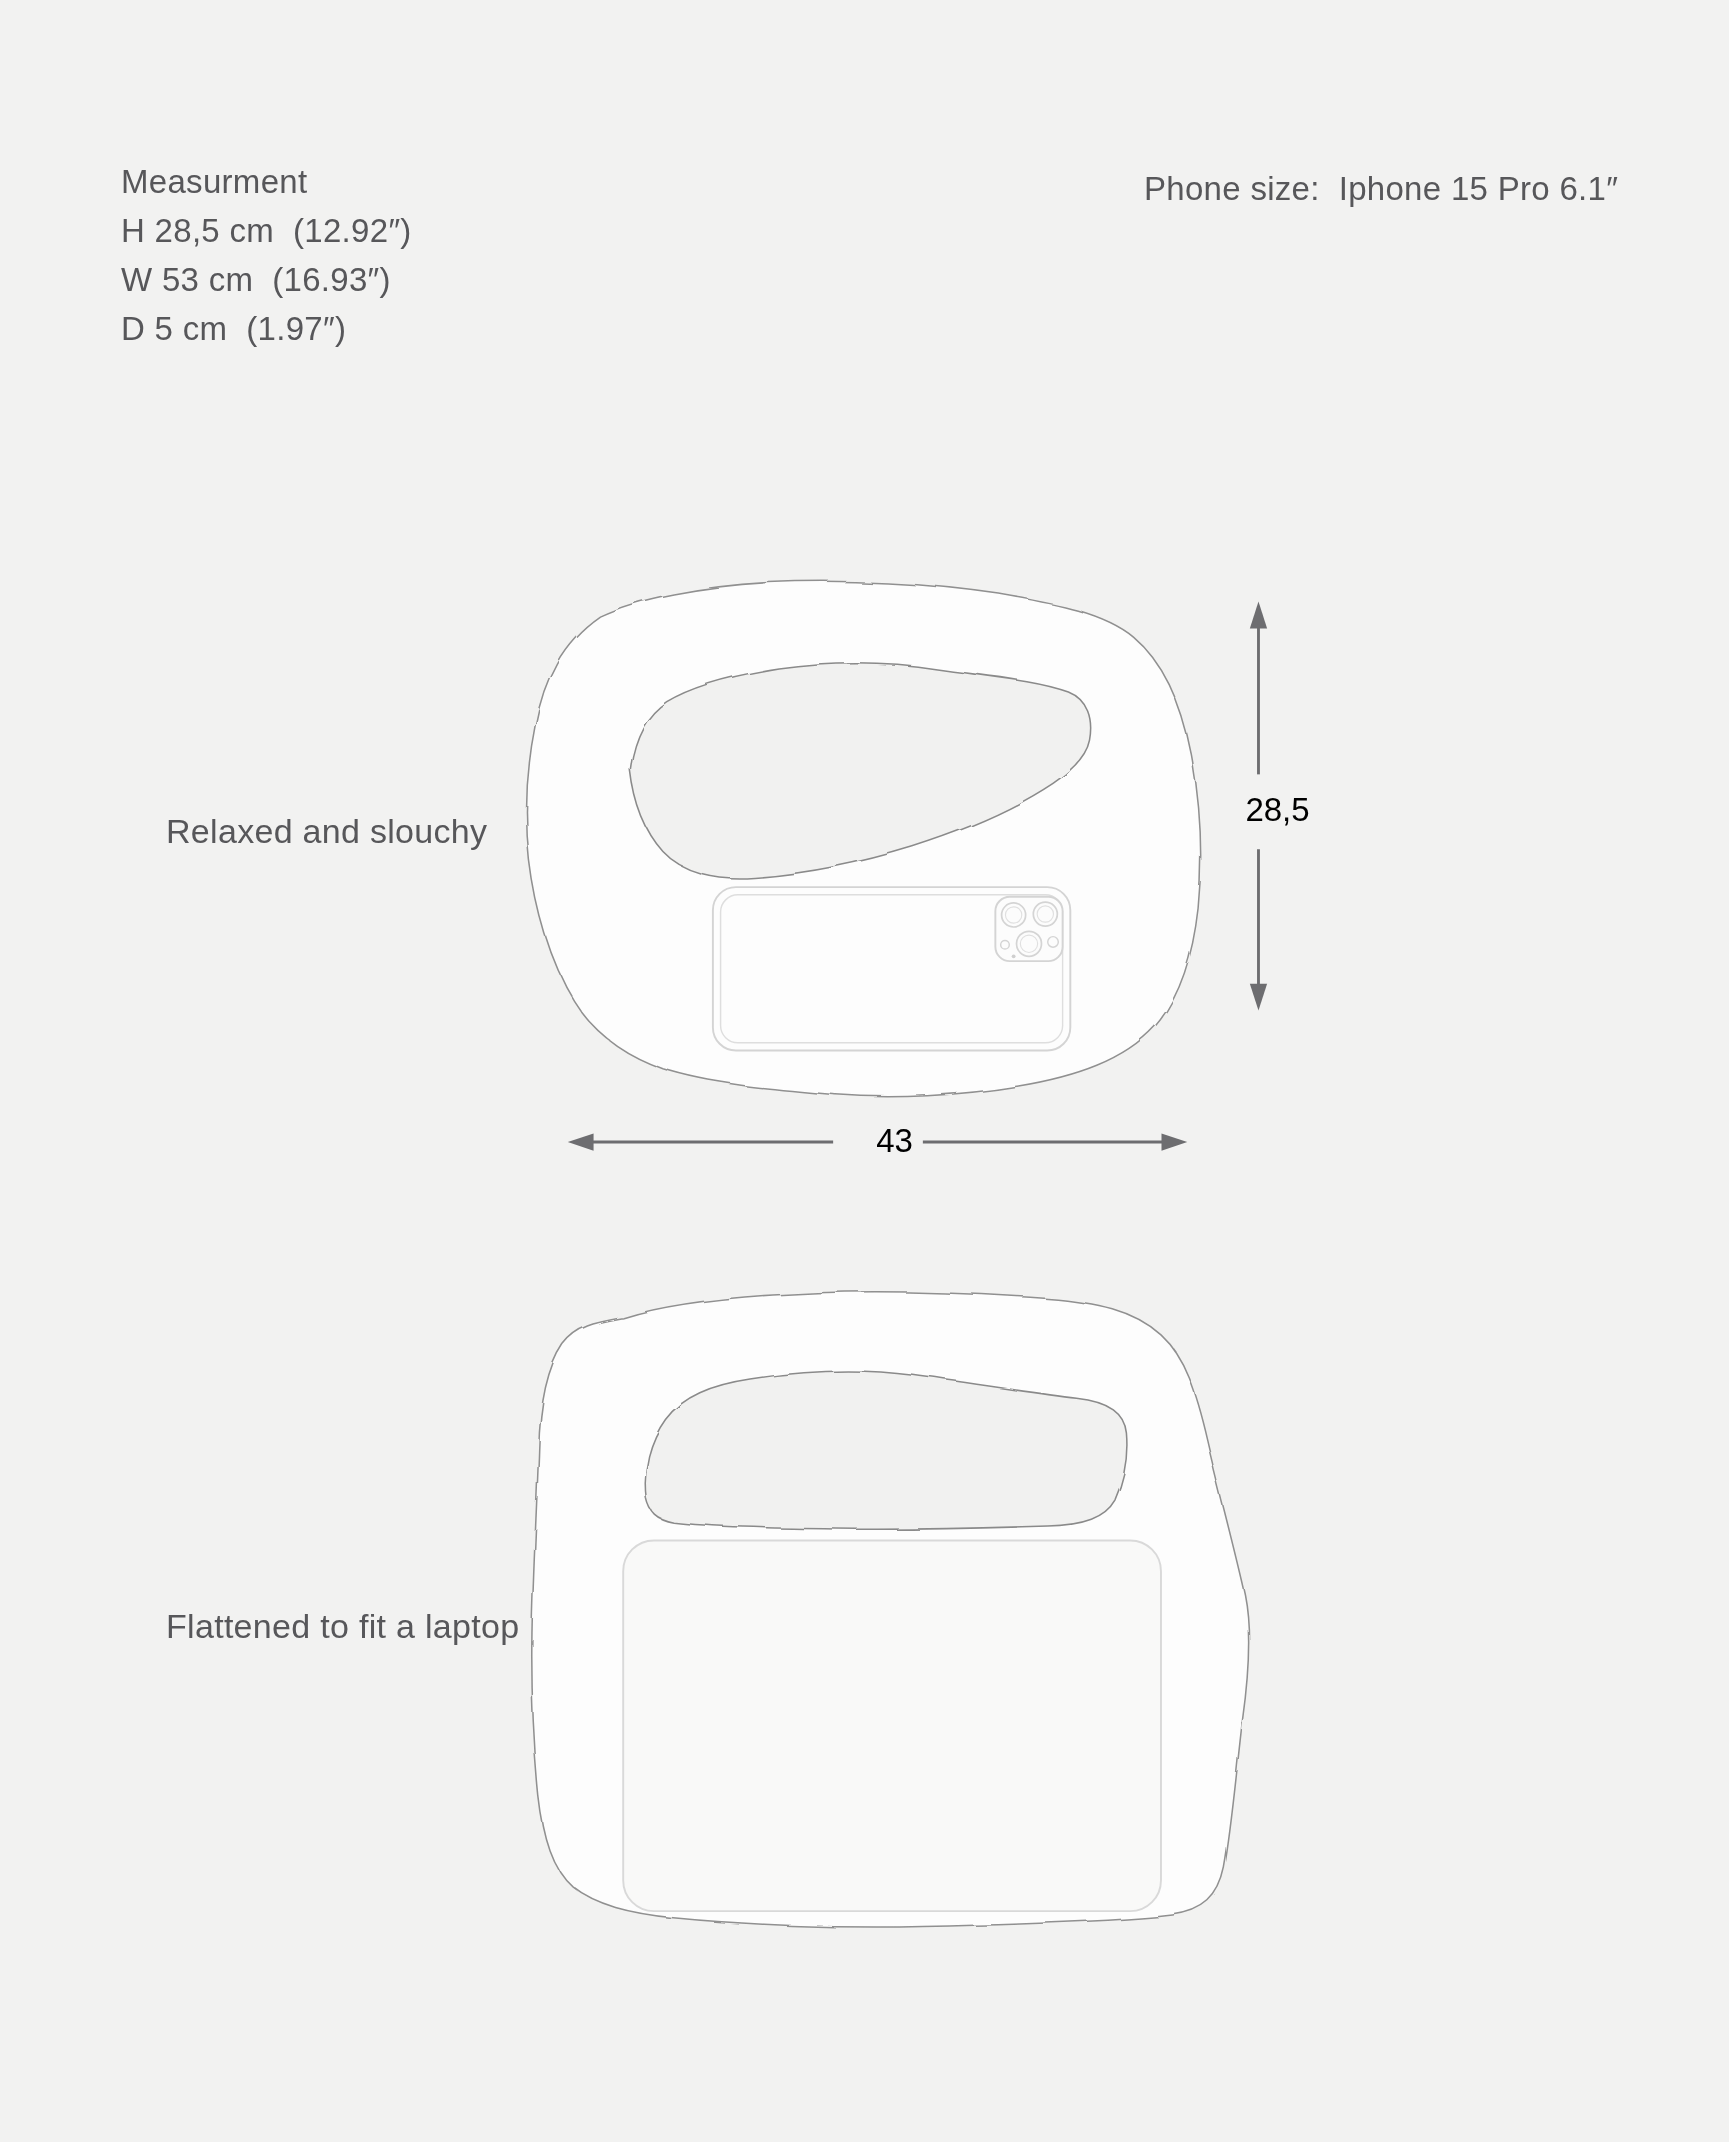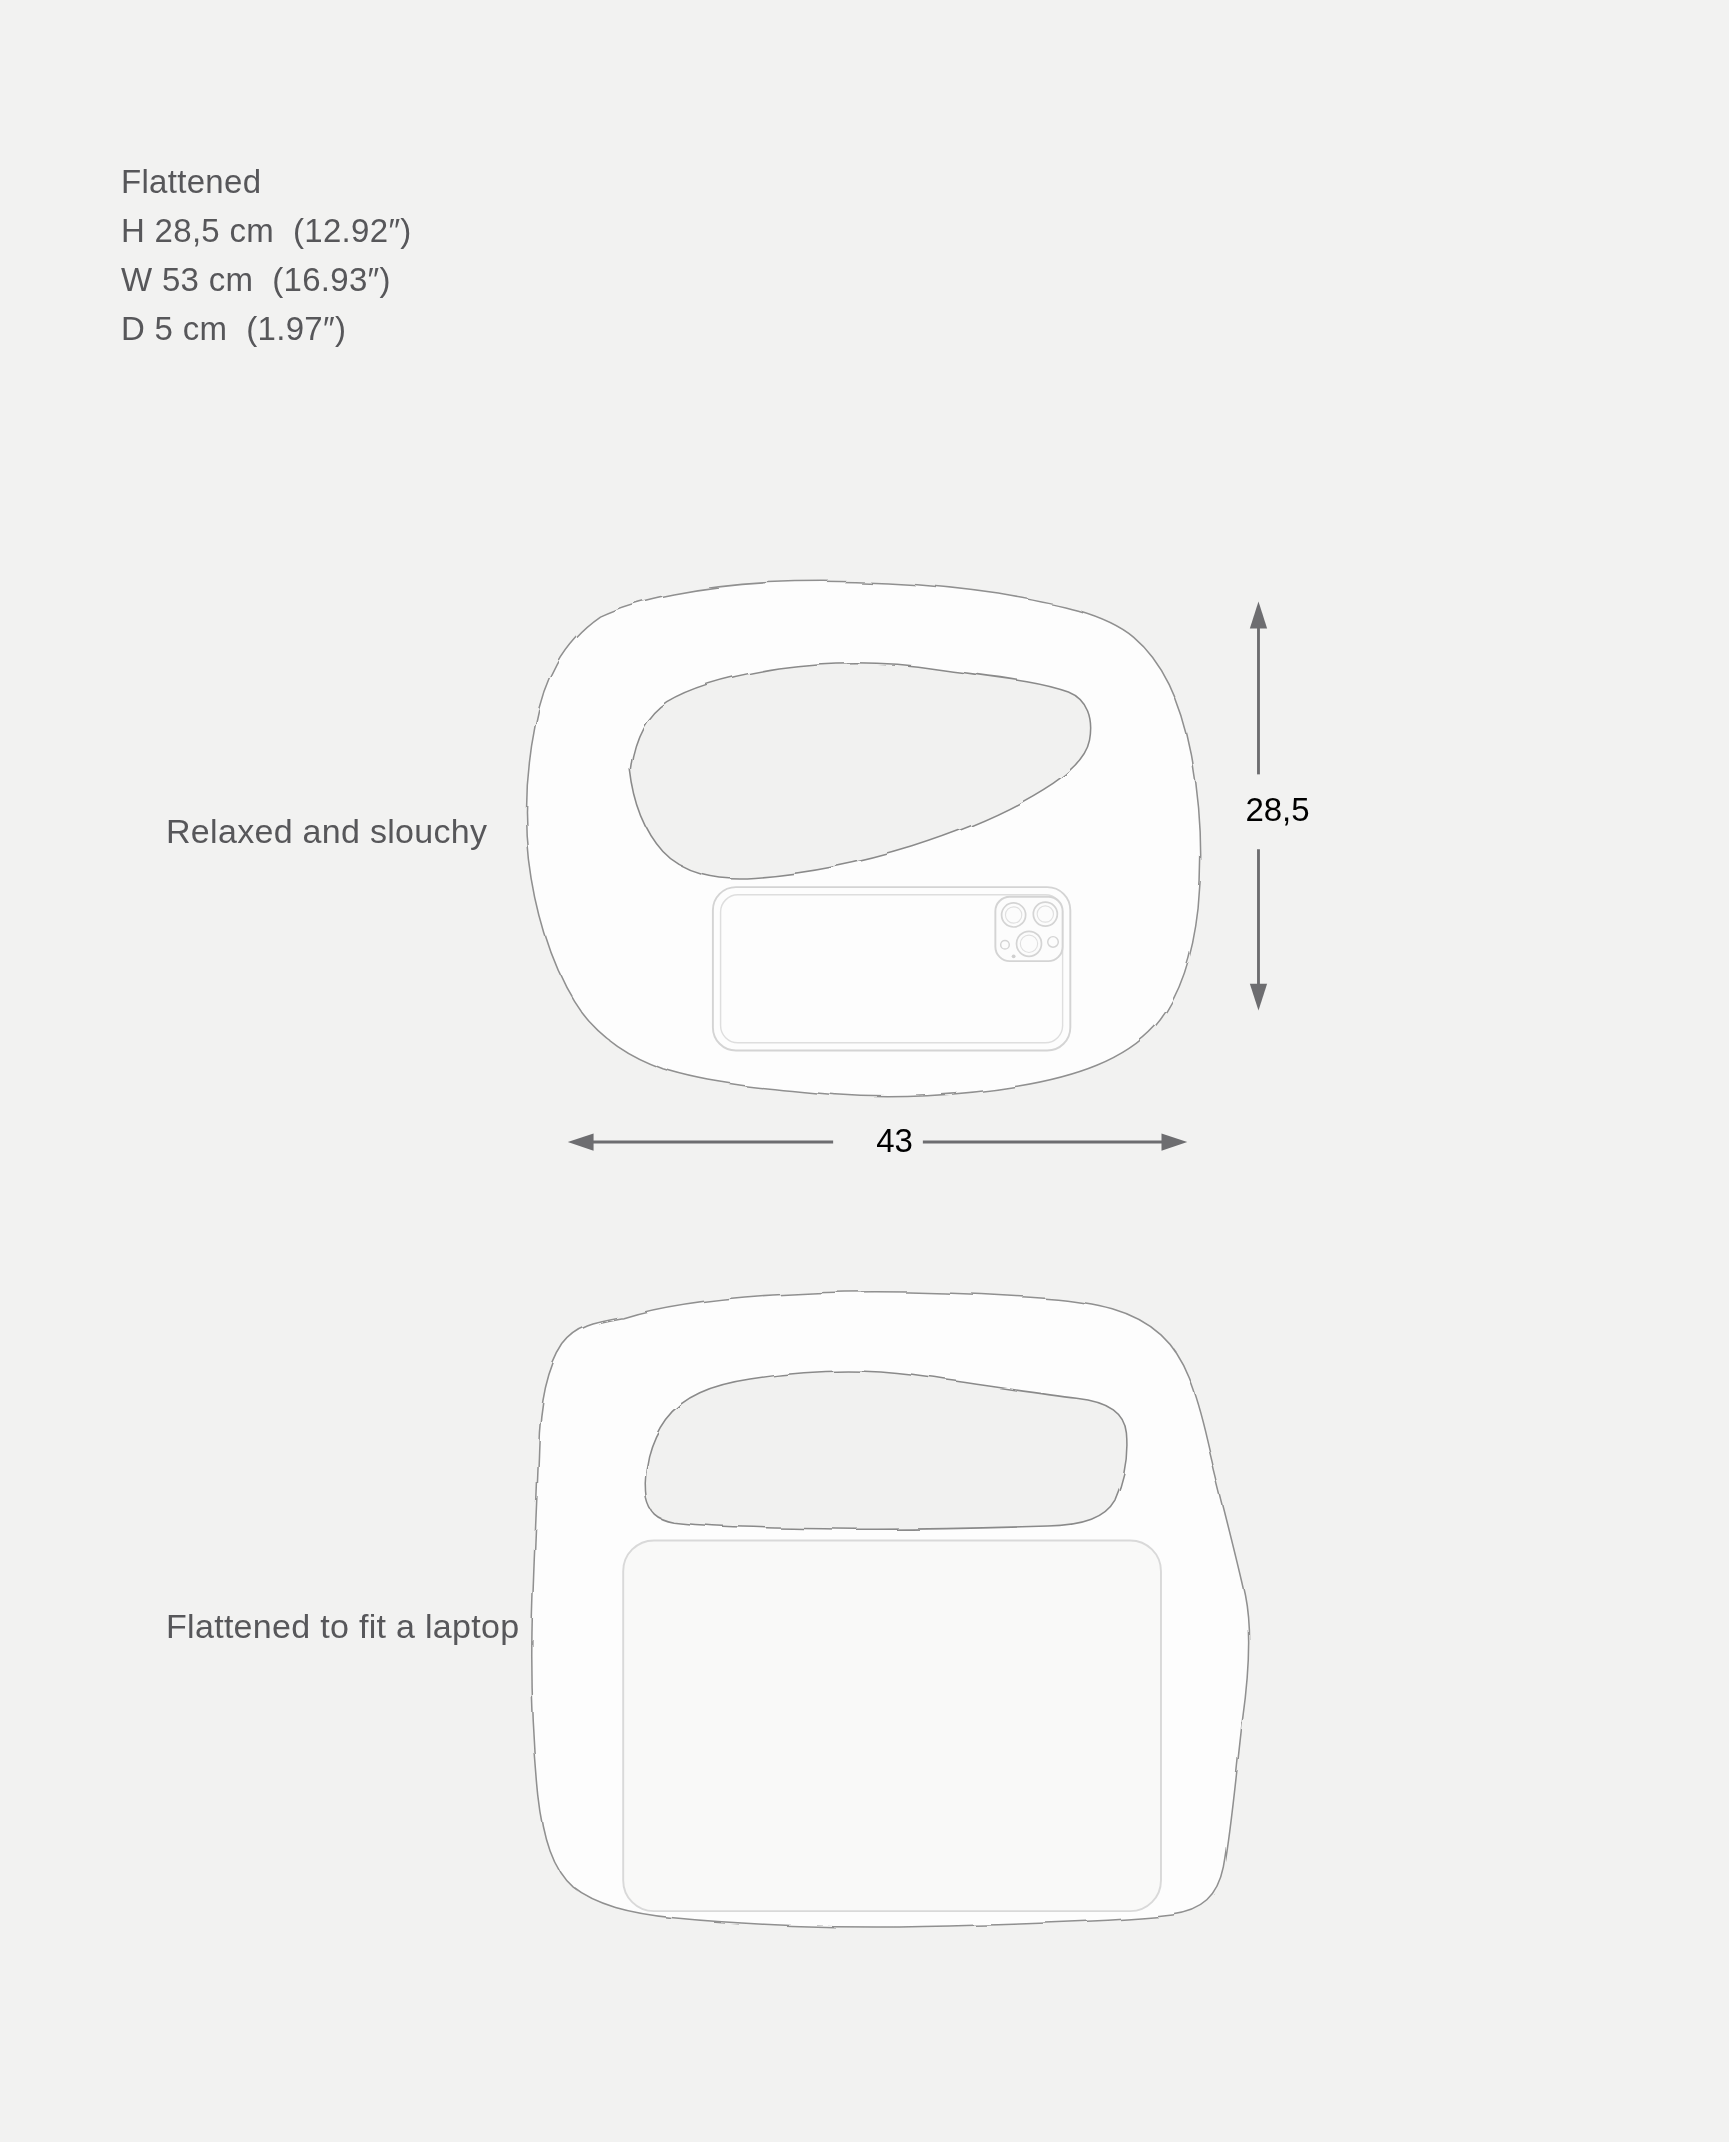--- a/index.html
+++ b/index.html
@@ -35,27 +35,28 @@
   #bag2-svg{left:524px;top:1285px;}
   #varrow-svg{left:1241px;top:591px;}
   #harrow-svg{left:555px;top:1122px;}
 </style>
 </head>
 <body>
 
 <div id="canvas">
 
   <div class="measure-block">
-    <div class="txt">Flattened</div>
+    <div class="txt">Measurment</div>
     <div class="txt">H 28,5 cm  (12.92″)</div>
     <div class="txt">W 53 cm  (16.93″)</div>
     <div class="txt">D 5 cm  (1.97″)</div>
   </div>
 
   <div class="device-block">
+    <div class="txt">Phone size:  Iphone 15 Pro 6.1″</div>
   </div>
 
   <div class="fig-label" id="label-relaxed">Relaxed and slouchy</div>
 
   <svg id="bag1-svg" class="figure-svg" width="711" height="548" viewBox="535 590 740 570">
     <defs>
       <filter id="rough1" x="-10%" y="-10%" width="120%" height="120%">
         <feTurbulence type="fractalNoise" baseFrequency="0.014" numOctaves="2" seed="7" result="n"></feTurbulence>
         <feDisplacementMap in="SourceGraphic" in2="n" scale="6"></feDisplacementMap>
       </filter>

